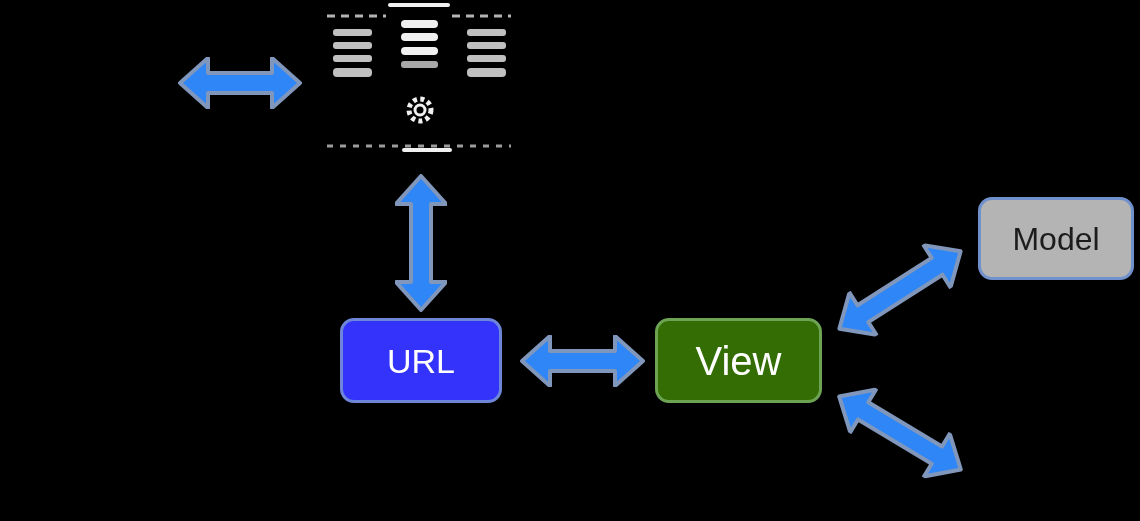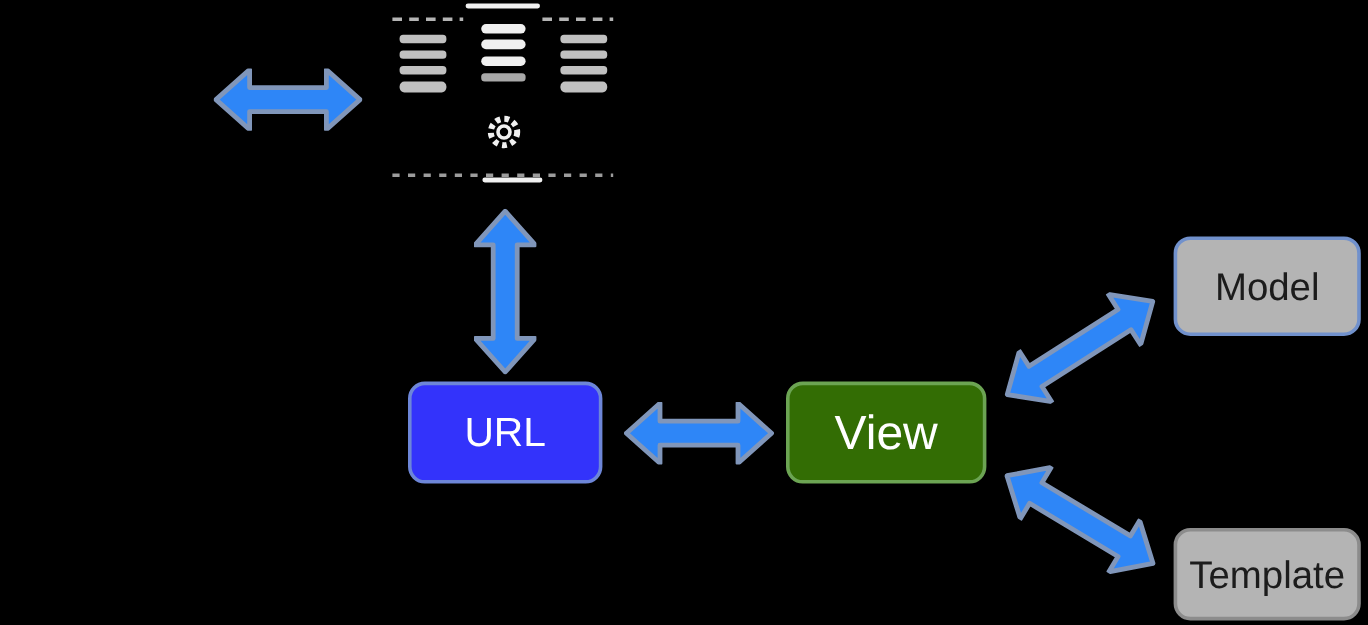--- a/index.html
+++ b/index.html
@@ -130,17 +130,14 @@
   </div>
 
   <div class="node node-view">
     <span>View</span>
   </div>
 
   <div class="node node-model">
     <span>Model</span>
   </div>
 
-  <div class="node node-template">
-    <span>Template</span>
-  </div>
 
 </div>
 
 </body></html>

